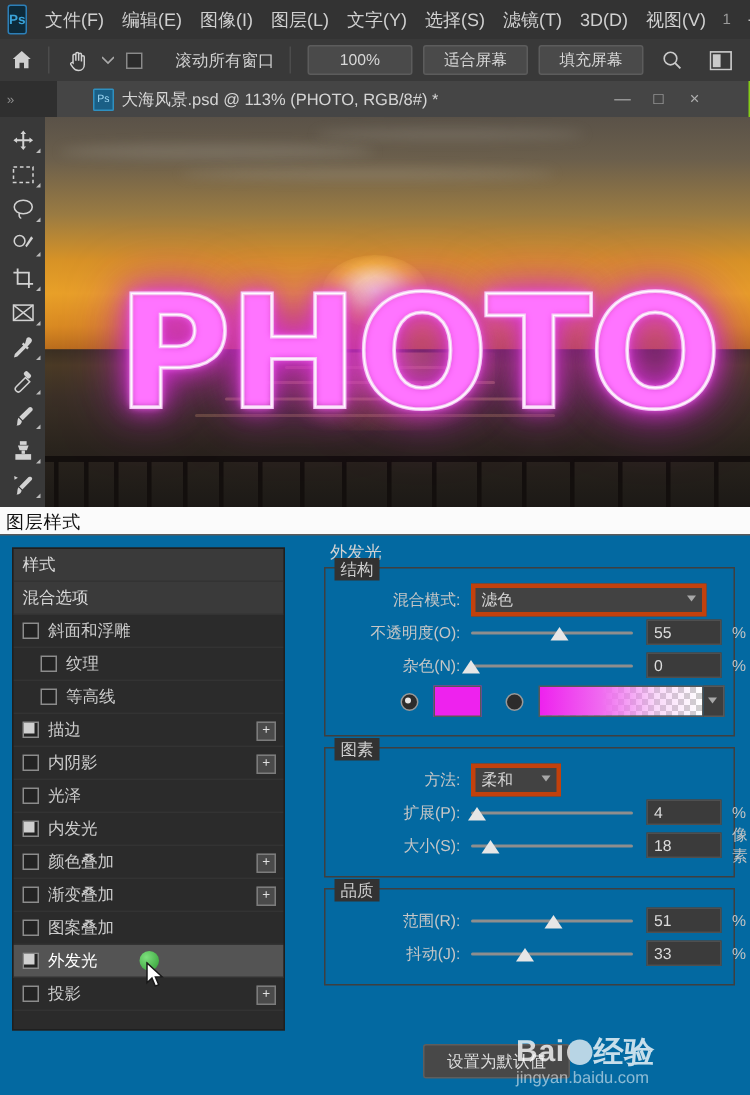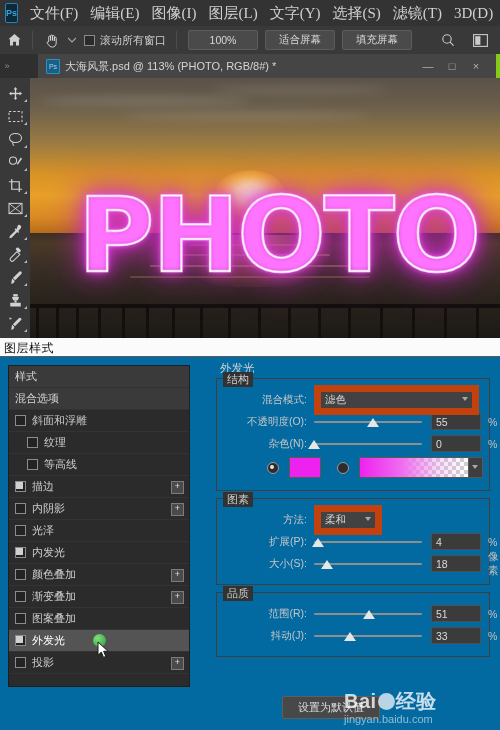--- a/index.html
+++ b/index.html
@@ -7,48 +7,48 @@
        font-family:"Liberation Sans","DejaVu Sans",sans-serif;
        color:#c8c8c8;-webkit-font-smoothing:antialiased;}
   #app{position:relative;width:456px;height:730px;background:#2b2b2b;}
 
   
   .menubar{position:absolute;left:0;top:0;width:500px;height:26px;background:#333333;
            display:flex;align-items:center;}
   .ps-logo{width:18px;height:18px;margin-left:5px;margin-right:6px;border:1px solid #2c7fb8;
            background:#0d2a3a;color:#3aa3d8;font-size:9px;font-weight:bold;
            display:flex;align-items:center;justify-content:center;border-radius:2px;}
-  .menu-item{font-size:15px;color:#d0d0d0;padding:0 6px;line-height:26px;white-space:nowrap;font-family:Liberation Serif, serif;}
+  .menu-item{font-size:12px;color:#d0d0d0;padding:0 6px;line-height:26px;white-space:nowrap;}
   .menu-num{font-size:10px;color:#9a9a9a;padding:0 5px;}
   .win-btns{margin-left:auto;display:flex;align-items:center;height:26px;padding-right:4px;}
   .win-btn{width:22px;height:20px;display:flex;align-items:center;justify-content:center;
            color:#b5b5b5;font-size:10px;}
   .glyph-min{display:block;width:9px;height:1px;background:#c0c0c0;}
 
   
   .optbar{position:absolute;left:0;top:26px;width:500px;height:28px;background:#393939;
           display:flex;align-items:center;border-bottom:1px solid #222;}
   .opt-ico{width:28px;height:26px;display:flex;align-items:center;justify-content:center;}
   .opt-sep{width:1px;height:18px;background:#4c4c4c;margin:0 4px;}
-  .opt-chk{display:flex;align-items:center;gap:5px;font-size:11px;color:#cfcfcf;margin-left:6px;justify-content:space-between;}
+  .opt-chk{display:flex;align-items:center;gap:22px;font-size:11px;color:#cfcfcf;margin-left:6px;justify-content:space-between;}
   .chkbox{width:9px;height:9px;border:1px solid #8a8a8a;background:#2b2b2b;display:inline-block;
           position:relative;flex:0 0 auto;}
   .opt-btn{height:18px;min-width:52px;padding:0 8px;background:#4a4a4a;border:1px solid #5c5c5c;
            border-radius:2px;font-size:10.5px;color:#d8d8d8;display:flex;align-items:center;
            justify-content:center;margin-left:7px;}
   .opt-right{margin-left:auto;display:flex;align-items:center;padding-right:6px;gap:4px;}
 
   
   .tabrow{position:absolute;left:0;top:54px;width:500px;height:24px;background:#2f2f2f;
           display:flex;align-items:center;}
   .tab-dd{width:14px;height:24px;display:flex;align-items:center;justify-content:center;
           color:#8d8d8d;font-size:9px;}
   .tab-gap{width:24px;height:24px;}
-  .doctab{height:24px;background:#454545;display:flex;align-items:center;padding:0 8px;gap:5px;
-          border-right:4px solid #84cc16;flex:1;min-width:0;}
+  .doctab{height:24px;background:#454545;display:flex;align-items:center;padding:0 24px;gap:5px;
+          border-right:1px solid #84cc16;flex:1;min-width:0;}
   .doc-ico{width:12px;height:13px;background:#1a5f86;border:1px solid #2f90c0;border-radius:1px;
            color:#9fd8f5;font-size:7px;display:flex;align-items:center;justify-content:center;flex:0 0 auto;}
   .doc-title{font-size:11px;color:#d5d5d5;white-space:nowrap;overflow:hidden;text-overflow:ellipsis;}
   .tab-wbtns{display:flex;align-items:center;height:24px;margin-left:auto;}
   .tab-wbtn{width:24px;height:22px;display:flex;align-items:center;justify-content:center;color:#b0b0b0;font-size:11px;}
 
   
   .tools{position:absolute;left:0;top:78px;width:30px;height:260px;background:#393939;
          display:flex;flex-direction:column;align-items:center;padding-top:4px;gap:1px;}
   .tool{width:26px;height:22px;display:flex;align-items:center;justify-content:center;position:relative;}
@@ -107,21 +107,21 @@
   .cursor svg{position:absolute;left:0;top:0;}
 
   
   .settings{position:absolute;left:198px;top:4px;width:296px;height:324px;}
   .sec-title{font-size:11.5px;color:#d2d2d2;margin:0 0 2px 22px;}
   .group{position:relative;border:1px solid #3f3f3f;margin:0 4px 7px 18px;padding:11px 6px 8px 6px;}
   .group > .glabel{position:absolute;left:6px;top:-7px;background:#323232;padding:0 4px;
                    font-size:11px;color:#cfcfcf;}
   .frow{display:flex;align-items:center;height:19px;margin-bottom:3px;}
   .flabel{width:84px;text-align:right;padding-right:7px;font-size:10.5px;color:#c6c6c6;flex:0 0 auto;}
-  .sel-box{height:16px;background:#424242;border:7px solid #c2410c;font-size:10.5px;color:#d6d6d6;
+  .sel-box{height:16px;background:#424242;border:3px solid #c2410c;font-size:10.5px;color:#d6d6d6;
            display:flex;align-items:center;padding:0 4px;position:relative;font-family:Liberation Serif, serif;}
   .sel-box .car{position:absolute;right:4px;top:5px;width:0;height:0;border-left:3.5px solid transparent;
                 border-right:3.5px solid transparent;border-top:4px solid #a8a8a8;}
   .slider{position:relative;width:108px;height:14px;flex:0 0 auto;}
   .slider .track{position:absolute;left:0;top:6px;width:108px;height:2px;background:#8e8e8e;border-radius:1px;}
   .slider .knob{position:absolute;top:3px;width:0;height:0;border-left:6px solid transparent;
                 border-right:6px solid transparent;border-bottom:9px solid #e6e6e6;transform:translateX(-6px);}
   .numbox{width:44px;height:15px;background:#3b3b3b;border:1px solid #4f4f4f;font-size:10.5px;
           color:#dcdcdc;display:flex;align-items:center;padding-left:4px;margin-left:9px;flex:0 0 auto;}
   .unit{font-size:10.5px;color:#c2c2c2;margin-left:7px;}

